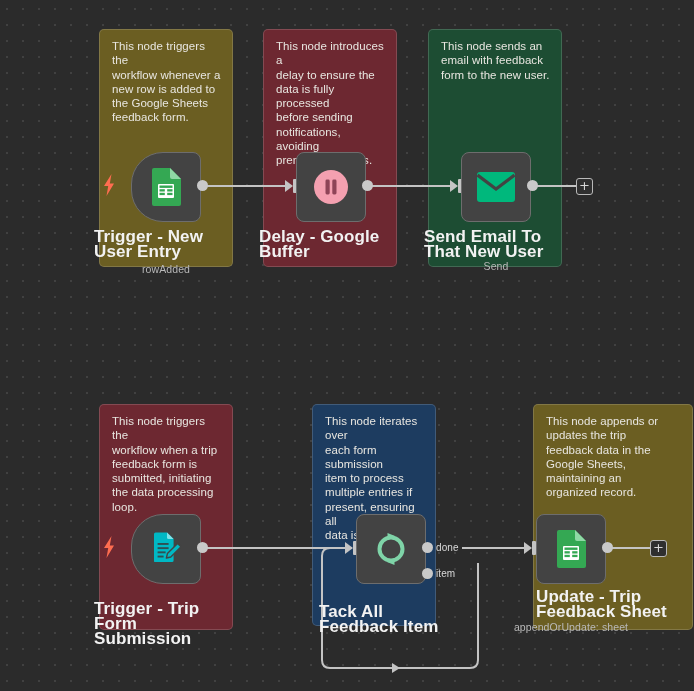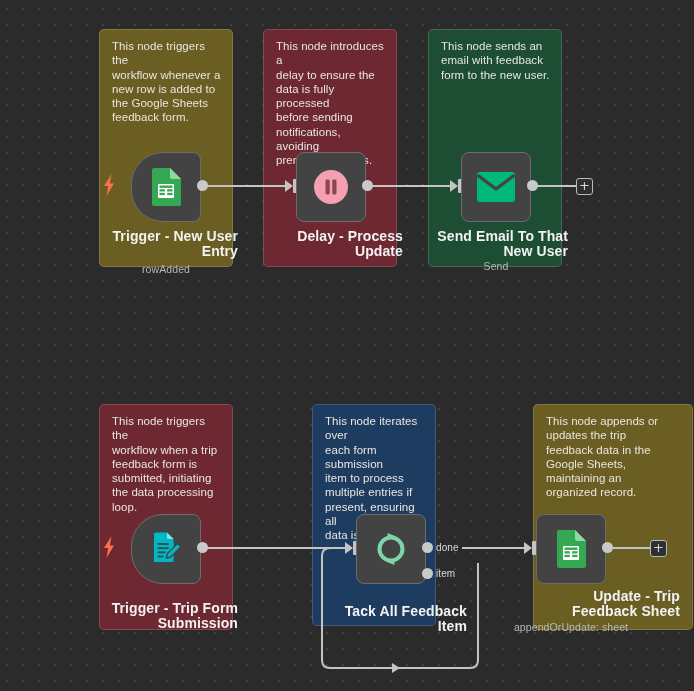--- a/index.html
+++ b/index.html
@@ -60,23 +60,23 @@
     justify-content: center;
   }
   .node.trigger {
     border-radius: 32px 8px 8px 32px;
   }
   .node svg { display: block; }
 
   
   .node-label {
     position: absolute;
-    text-align: right;
+    text-align: left;
     color: #f2f2f2;
-    font-size: 14px;
+    font-size: 17px;
     line-height: 15px;
     font-weight: bold;
     letter-spacing: 0.1px;
   }
   .node-sublabel {
     position: absolute;
     text-align: center;
     color: #b9b9b9;
     font-size: 10.5px;
     line-height: 13px;
@@ -207,21 +207,21 @@
   <div class="node" style="left:296px; top:152px;">
     <span>
       <svg width="38" height="38" viewBox="0 0 38 38">
         <circle cx="19" cy="19" r="17" fill="#f4a0b0"></circle>
         <rect x="13.5" y="11.5" width="4.2" height="15" rx="1.4" fill="#8e4457"></rect>
         <rect x="20.3" y="11.5" width="4.2" height="15" rx="1.4" fill="#8e4457"></rect>
       </svg>
     </span>
   </div>
   <div class="dot-out" style="left:362px; top:180px;"></div>
-  <div class="node-label" style="left:259px; top:229px; width:144px;">Delay - Process Update</div>
+  <div class="node-label" style="left:259px; top:229px; width:144px;">Delay - Google Buffer</div>
 
   <div class="node" style="left:461px; top:152px;">
     <span>
       <svg width="38" height="30" viewBox="0 0 38 30">
         <rect x="0" y="0" width="38" height="30" rx="3" fill="#00b87c"></rect>
         <path d="M0.5 3 L19 17 L37.5 3" fill="none" stroke="#434343" stroke-width="3.2"></path>
       </svg>
     </span>
   </div>
   <div class="dot-out" style="left:527px; top:180px;"></div>

